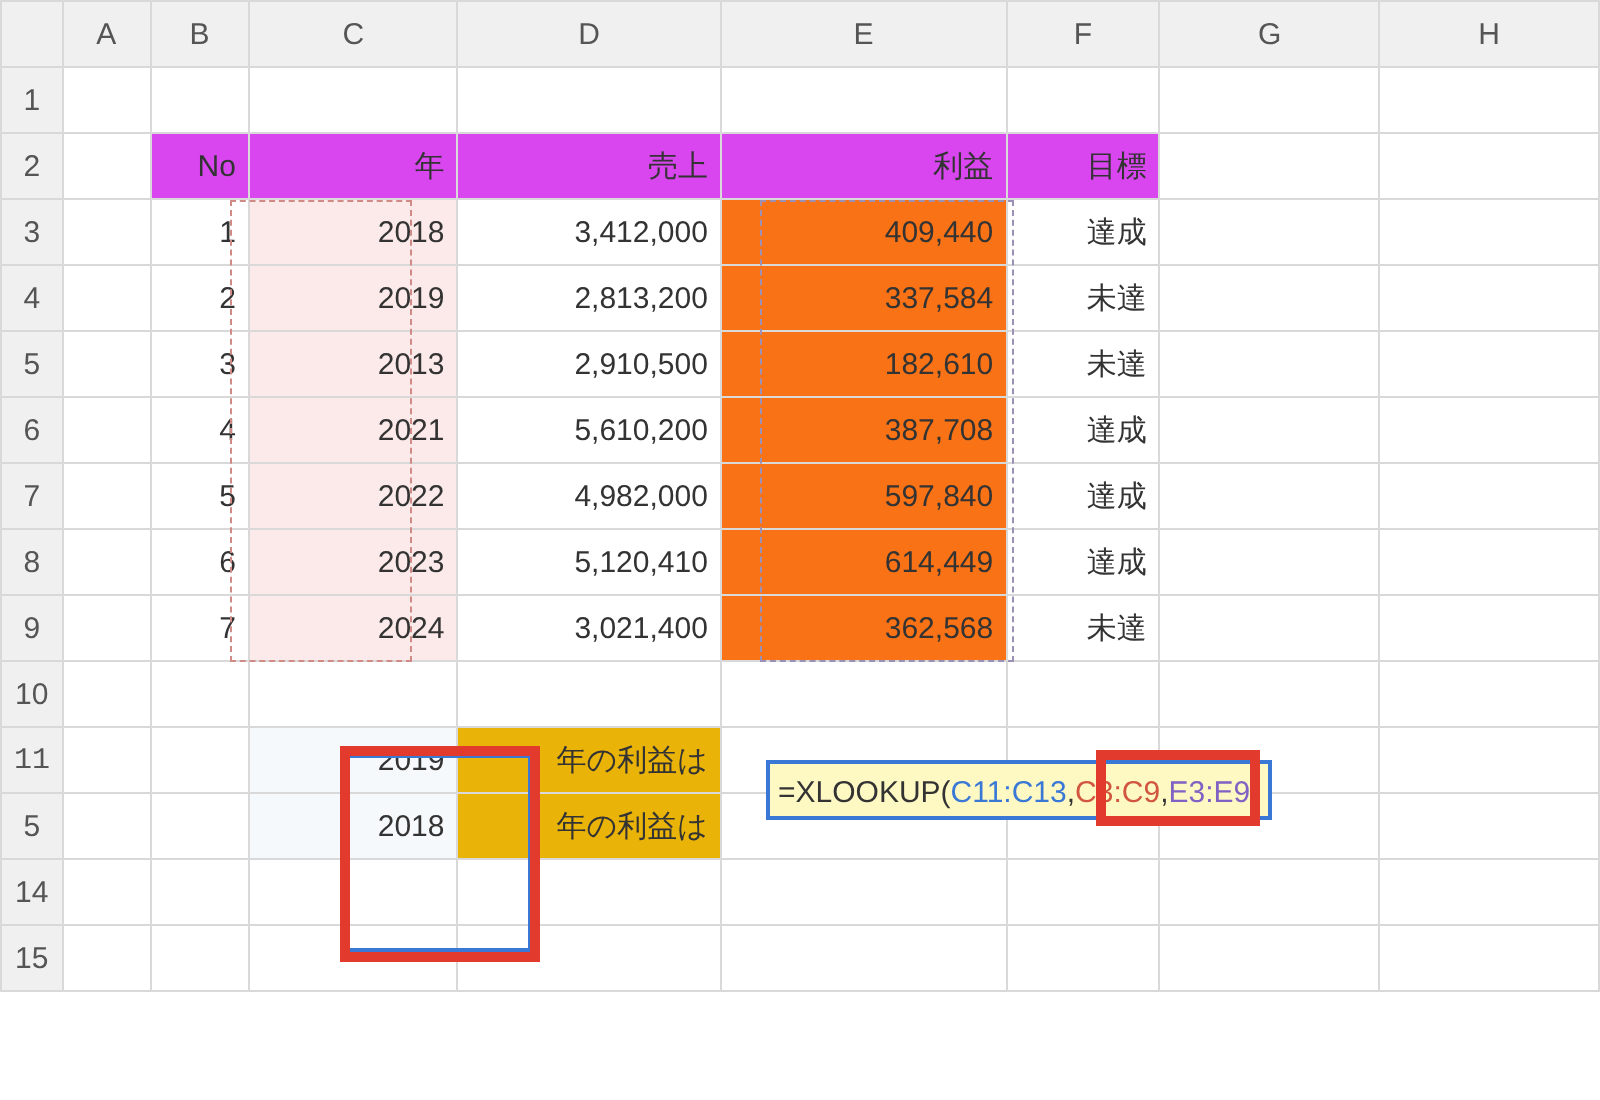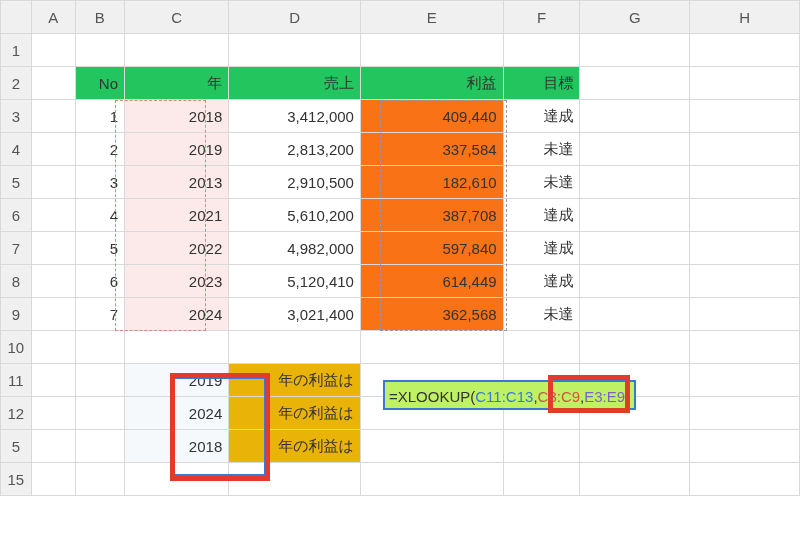--- a/index.html
+++ b/index.html
@@ -43,21 +43,21 @@
   }
   col.cA { width: 40px; }
   col.cB { width: 45px; }
   col.cC { width: 95px; }
   col.cD { width: 120px; }
   col.cE { width: 130px; }
   col.cF { width: 70px; }
   col.cG { width: 100px; }
   col.cH { width: 100px; }
 
-  .hdr-green { background: #22c55e; text-align: center; font-weight: bold; border: 1px solid #888; }
+  .hdr-green { background: #d946ef; text-align: center; font-weight: bold; border: 1px solid #888; }
   .data-cell { border: 1px solid #888; background: #fff; }
   .txt-left { text-align: left; }
 
   
   .pinkish { background: #fbeae9; }
   
   .purplish { background: #f97316; }
 
   
   .lookup-year { background: #f5f9fc; border: 1px solid #888; }
@@ -76,31 +76,31 @@
   .range-outline {
     position: absolute;
     pointer-events: none;
   }
   .range-outline.pink   { border: 1px dashed #d08b87; left: 115px; top: 100px;  width: 91px;  height: 231px; }
   .range-outline.purple { border: 1px dashed #9b90b5; left: 380px; top: 100px;  width: 127px; height: 231px; }
   .range-outline.blue   { border: 2px solid #3a78d6;  left: 173px; top: 377px;  width: 93px;  height: 99px; }
 
   
   .active-col { border-bottom: 3px solid #1f8f4b; }
-  .active-row { border-right: 3px solid #1f8f4b; }
+  .active-row { border-right: 3px solid #1f8f4b; font-family: Liberation Mono, monospace; }
 
   
   .formula-cell {
     position: absolute;
     left: 383px;
     top: 380px;
     height: 30px;
     line-height: 30px;
     font-size: 15px;
-    background: #bef264;
+    background: #fef9c3;
     padding: 0 4px;
     white-space: nowrap;
     border: 2px solid #3a78d6;
   }
   .formula-cell .fn { color: #333; }
   .formula-cell .arg1 { color: #3a78d6; }
   .formula-cell .arg2 { color: #d1553f; }
   .formula-cell .arg3 { color: #7e63c4; }
 </style>
 </head>
@@ -249,42 +249,42 @@
           <td></td>
           <td></td>
           <td class="lookup-year">2019</td>
           <td class="lookup-label">年の利益は</td>
           <td class="data-cell"></td>
           <td></td>
           <td></td>
           <td></td>
         </tr>
         <tr>
-          <th class="rowhdr">12</th>
-          <td></td>
-          <td></td>
-          <td class="lookup-year">2024</td>
-          <td class="lookup-label">年の利益は</td>
-          <td class="data-cell"></td>
-          <td></td>
-          <td></td>
-          <td></td>
-        </tr>
-        <tr>
           <th class="rowhdr">5</th>
           <td></td>
           <td></td>
           <td class="lookup-year">2018</td>
           <td class="lookup-label">年の利益は</td>
           <td class="data-cell"></td>
           <td></td>
           <td></td>
           <td></td>
         </tr>
         <tr>
+          <th class="rowhdr">14</th>
+          <td></td>
+          <td></td>
+          <td></td>
+          <td></td>
+          <td></td>
+          <td></td>
+          <td></td>
+          <td></td>
+        </tr>
+        <tr>
           <th class="rowhdr">15</th>
           <td></td>
           <td></td>
           <td></td>
           <td></td>
           <td></td>
           <td></td>
           <td></td>
           <td></td>
         </tr>

